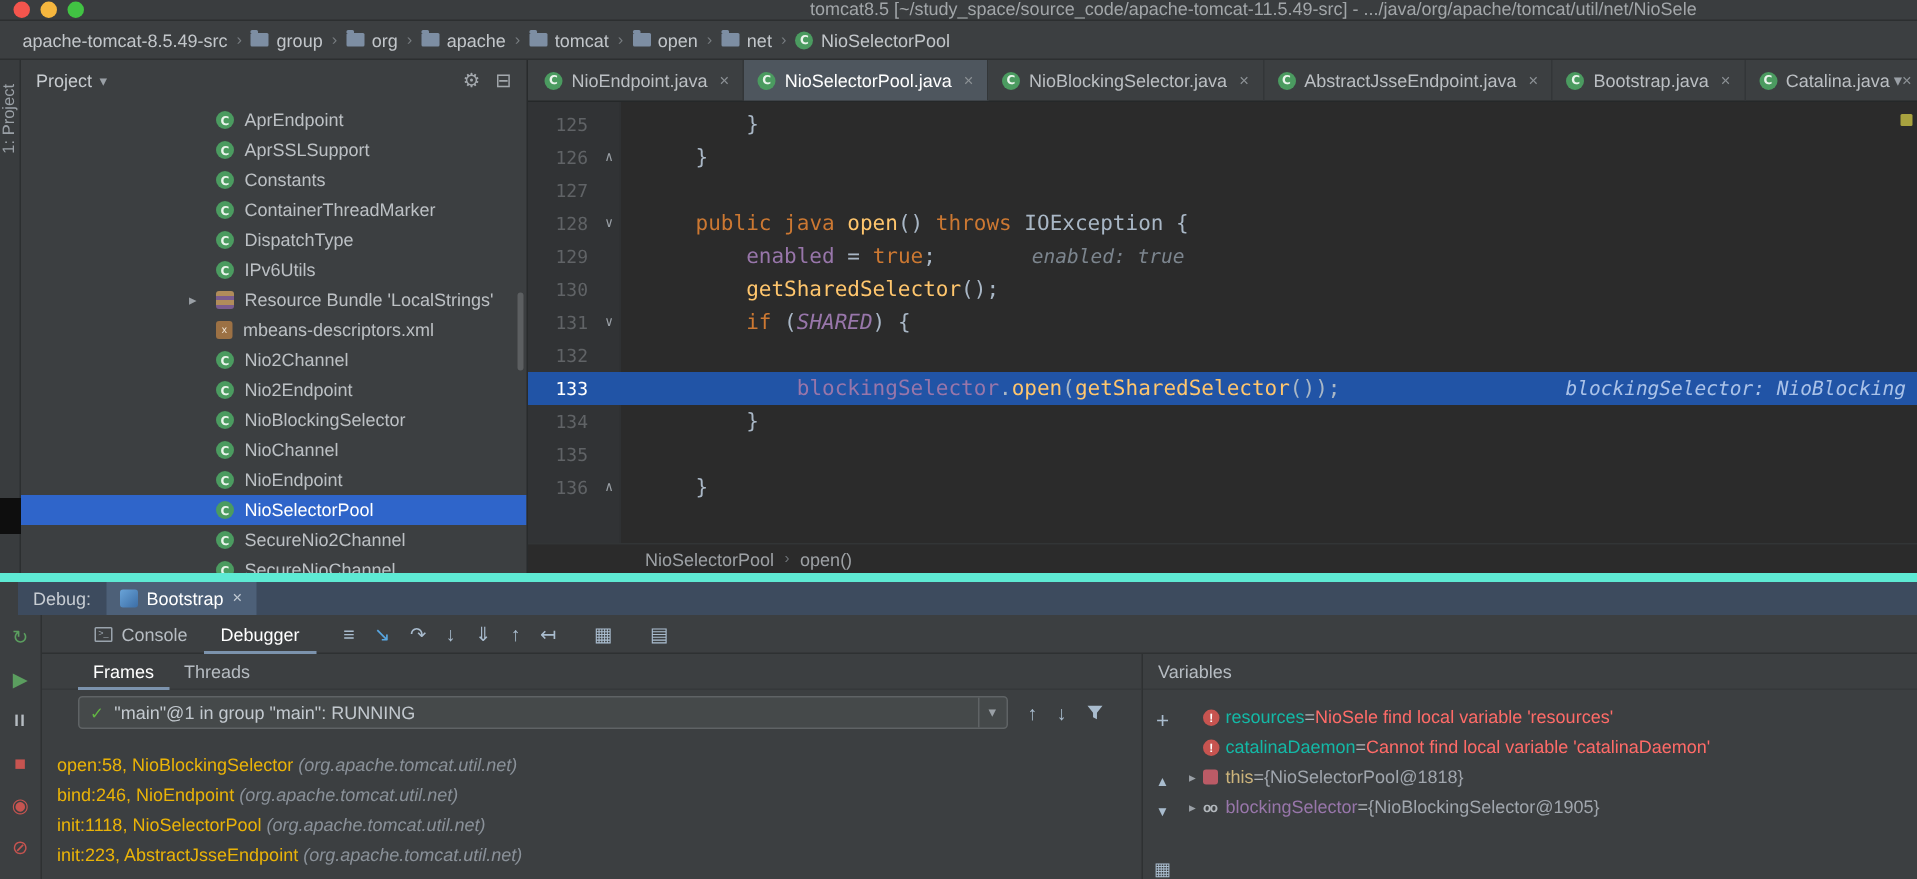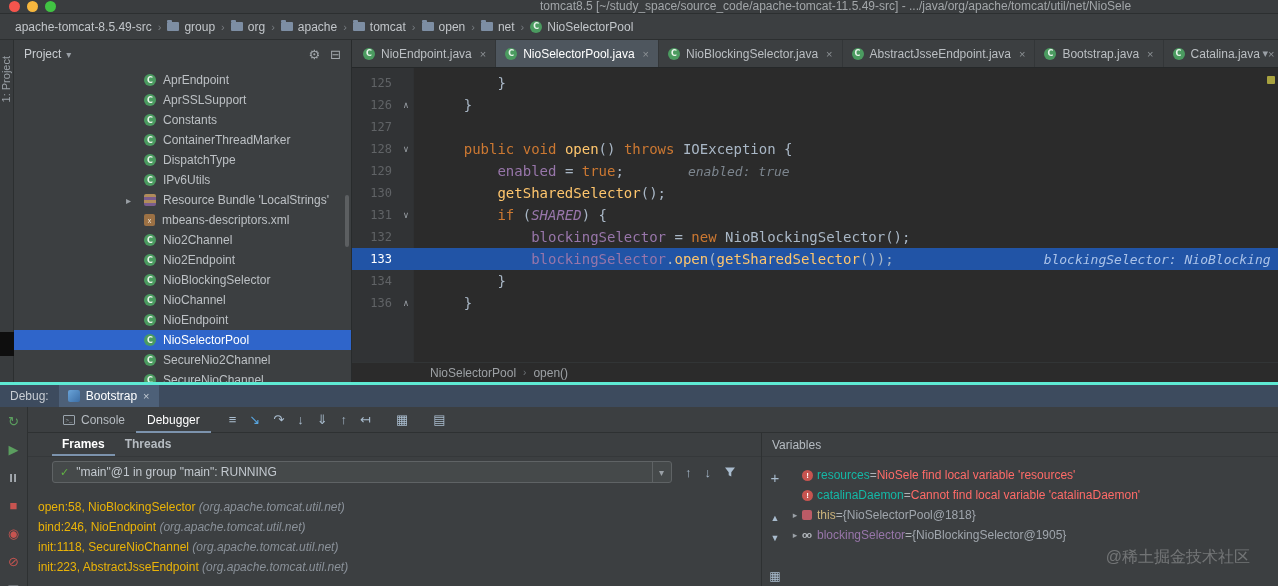--- a/index.html
+++ b/index.html
@@ -68,41 +68,41 @@
   .tk-sfld { color:#9876aa; font-style:italic; }
   .tk-mtd { color:#ffc66d; }
   .tk-hint { color:#7c858e; font-style:italic; margin-left:64px; font-size:13px; }
   .tk-hintfar { color:#8fa5c8; font-style:italic; margin-left:150px; font-size:13px; }
   .cl.exec .tk-hintfar { color:#aac2e8; }
   .insp { position:absolute; right:3px; top:8px; width:8px; height:8px; background:#a8a23f; border-radius:1px; }
   .ebread { position:absolute; left:0; right:0; bottom:0; height:20px; background:#2b2b2b; border-top:1px solid #323536; display:flex; align-items:center; gap:7px; padding-left:78px; color:#9da1a5; }
   .eb-sep { color:#6f7478; font-size:10px; }
 
   
-  .debug { position:absolute; left:0; top:382px; right:0; height:204px; background:#3c3f41; border-top:3px solid #5eead4; }
+  .debug { position:absolute; left:0; top:382px; right:0; height:204px; background:#3c3f41; border-top:6px solid #5eead4;padding-left:12px; }
   .debug-header { height:22px; background:#3d4b5e; display:flex; align-items:center; padding-left:10px; gap:10px; }
   .debug-label { color:#c8cdd3; }
   .debug-tab { display:flex; align-items:center; gap:6px; background:#4d6078; height:22px; padding:0 9px; color:#ffffff; }
   .dtab-ic { width:12px; height:12px; border-radius:2px; background:linear-gradient(135deg,#69a3d8,#3c6ea6); }
   .dtab-close { color:#c3cbd4; font-size:11px; }
   .debug-body { position:absolute; top:22px; left:0; right:0; bottom:0; display:flex; }
   .drail { width:28px; flex:none; border-right:1px solid #2e3132; display:flex; flex-direction:column; align-items:center; padding-top:8px; gap:14px; }
   .rail-ic { font-size:13px; line-height:14px; height:14px; }
   .rail-ic.pause { font-weight:bold; letter-spacing:1px; font-size:11px; }
   .dcontent { flex:1; display:flex; flex-direction:column; min-width:0; }
   .dtoolbar { height:26px; flex:none; display:flex; align-items:center; border-bottom:1px solid #2e3132; padding-left:24px; }
   .dtab2 { display:flex; align-items:center; gap:6px; padding:0 11px; height:26px; color:#b6bcc2; }
   .dtab2.active { color:#ffffff; box-shadow:inset 0 -2px 0 #7c93ad; }
   .console-ic { width:12px; height:10px; border:1px solid #9aa4ad; border-radius:1px; font-size:6px; line-height:8px; text-align:center; color:#9aa4ad; }
   .dtb-icons { display:flex; align-items:center; margin-left:18px; }
   .dtb-ic { font-size:13px; margin-right:13px; }
   .dtb-ic:nth-child(8), .dtb-ic:nth-child(9) { margin-left:12px; }
   .dsplit { flex:1; display:flex; min-height:0; }
   .frames-col { width:734px; flex:none; display:flex; flex-direction:column; border-right:1px solid #2e3132; min-height:0; }
-  .fttabs { height:24px; flex:none; display:flex; align-items:flex-end; padding-left:24px; border-bottom:1px solid #35383a;font-weight:bold; }
+  .fttabs { height:24px; flex:none; display:flex; align-items:flex-start; padding-left:24px; border-bottom:1px solid #35383a; }
   .fttab { padding:0 10px; height:24px; line-height:24px; color:#b6bcc2; }
   .fttab.active { color:#ffffff; box-shadow:inset 0 -2px 0 #7c93ad; }
   .thread-row { height:30px; flex:none; display:flex; align-items:center; padding-left:24px; gap:13px; }
   .thread-combo { width:620px; height:22px; background:#45494a; border:1px solid #5f6365; border-radius:3px; display:flex; align-items:center; padding:0 7px; gap:7px; }
   .combo-check { color:#62b543; font-size:11px; }
   .combo-text { flex:1; color:#c3c9cf; white-space:nowrap; overflow:hidden; }
   .combo-arrow { color:#9aa0a6; font-size:10px; border-left:1px solid #5f6365; padding-left:6px; align-self:stretch; display:flex; align-items:center; }
   .tnav-icons { display:flex; align-items:center; gap:13px; }
   .tnav-ic { color:#a9bcce; font-size:13px; display:inline-flex; align-items:center; }
   .frames-list { flex:1; overflow:hidden; padding-top:10px; }
@@ -318,51 +318,55 @@
             <span class="ctext"><span class="tk-pln">    }</span></span>
           </div>
           <div class="cl">
             <span class="ln">127</span>
             <span class="fold"></span>
             <span class="ctext"></span>
           </div>
           <div class="cl">
             <span class="ln">128</span>
             <span class="fold">∨</span>
-            <span class="ctext"><span class="tk-pln">    </span><span class="tk-kw">public</span><span class="tk-pln"> </span><span class="tk-kw">void</span><span class="tk-pln"> </span><span class="tk-mtd">open</span><span class="tk-pln">() </span><span class="tk-kw">throws</span><span class="tk-pln"> IOException {</span></span>
+            <span class="ctext"><span class="tk-pln">    </span><span class="tk-kw">public</span><span class="tk-pln"> </span><span class="tk-kw">java</span><span class="tk-pln"> </span><span class="tk-mtd">open</span><span class="tk-pln">() </span><span class="tk-kw">throws</span><span class="tk-pln"> IOException {</span></span>
           </div>
           <div class="cl">
             <span class="ln">129</span>
             <span class="fold"></span>
             <span class="ctext"><span class="tk-pln">        </span><span class="tk-fld">enabled</span><span class="tk-pln"> = </span><span class="tk-kw">true</span><span class="tk-pln">;</span><span class="tk-hint">enabled: true</span></span>
           </div>
           <div class="cl">
             <span class="ln">130</span>
             <span class="fold"></span>
             <span class="ctext"><span class="tk-pln">        </span><span class="tk-mtd">getSharedSelector</span><span class="tk-pln">();</span></span>
           </div>
           <div class="cl">
             <span class="ln">131</span>
             <span class="fold">∨</span>
             <span class="ctext"><span class="tk-pln">        </span><span class="tk-kw">if</span><span class="tk-pln"> (</span><span class="tk-sfld">SHARED</span><span class="tk-pln">) {</span></span>
           </div>
           <div class="cl">
             <span class="ln">132</span>
             <span class="fold"></span>
-            <span class="ctext"><span class="tk-pln">            </span><span class="tk-fld">blockingSelector</span><span class="tk-pln"> = </span><span class="tk-kw">new</span><span class="tk-pln"> NioBlockingSelector();</span></span>
           </div>
           <div class="cl exec">
             <span class="ln">133</span>
             <span class="fold"></span>
             <span class="ctext"><span class="tk-pln">            </span><span class="tk-fld">blockingSelector</span><span class="tk-pln">.</span><span class="tk-mtd">open</span><span class="tk-pln">(</span><span class="tk-mtd">getSharedSelector</span><span class="tk-pln">());</span><span class="tk-hintfar">blockingSelector: NioBlocking</span></span>
           </div>
           <div class="cl">
             <span class="ln">134</span>
             <span class="fold"></span>
             <span class="ctext"><span class="tk-pln">        }</span></span>
+          </div>
+          <div class="cl">
+            <span class="ln">135</span>
+            <span class="fold"></span>
+            <span class="ctext"></span>
           </div>
           <div class="cl">
             <span class="ln">136</span>
             <span class="fold">∧</span>
             <span class="ctext"><span class="tk-pln">    }</span></span>
           </div>
         </div>
       <span class="insp"></span>
     </div>
     <div class="ebread">
@@ -432,21 +436,21 @@
                   <span class="tnav-ic">
                     <svg width="12" height="12" viewBox="0 0 12 12">
                       <path d="M1 1.5h10L7.3 6.2v4.3L4.7 9.2v-3z" fill="#a9bcce"></path>
                     </svg>
                   </span>
                 </span>
             </div>
             <div class="frames-list">
                 <div class="frame-row"><span class="frame-text">open:58, NioBlockingSelector</span><span class="frame-pkg"> (org.apache.tomcat.util.net)</span></div>
                 <div class="frame-row"><span class="frame-text">bind:246, NioEndpoint</span><span class="frame-pkg"> (org.apache.tomcat.util.net)</span></div>
-                <div class="frame-row"><span class="frame-text">init:1118, SecureNioChannel</span><span class="frame-pkg"> (org.apache.tomcat.util.net)</span></div>
+                <div class="frame-row"><span class="frame-text">init:1118, NioSelectorPool</span><span class="frame-pkg"> (org.apache.tomcat.util.net)</span></div>
                 <div class="frame-row"><span class="frame-text">init:223, AbstractJsseEndpoint</span><span class="frame-pkg"> (org.apache.tomcat.util.net)</span></div>
               </div>
           </div>
           <div class="vars-col">
             <div class="vars-header">Variables</div>
             <div class="vars-strip">
                 <span class="strip-ic s0">+</span>
                 <span class="strip-ic s1">▲</span>
                 <span class="strip-ic s2">▼</span>
                 <span class="strip-ic s3">▦</span>
@@ -480,20 +484,19 @@
                   <span class="var-val object">{NioSelectorPool@1818}</span>
                 </div>
                 <div class="var-row">
                   <span class="var-arrow">▸</span>
                   <span class="var-ic watch">oo</span>
                   <span class="var-name watch">blockingSelector</span>
                   <span class="var-eq"> = </span>
                   <span class="var-val watch">{NioBlockingSelector@1905}</span>
                 </div>
               </div>
-            <div class="watermark">@稀土掘金技术社区</div>
           </div>
         </div>
       </div>
     </div>
   </div>
 
 </div>
 
 </body></html>

